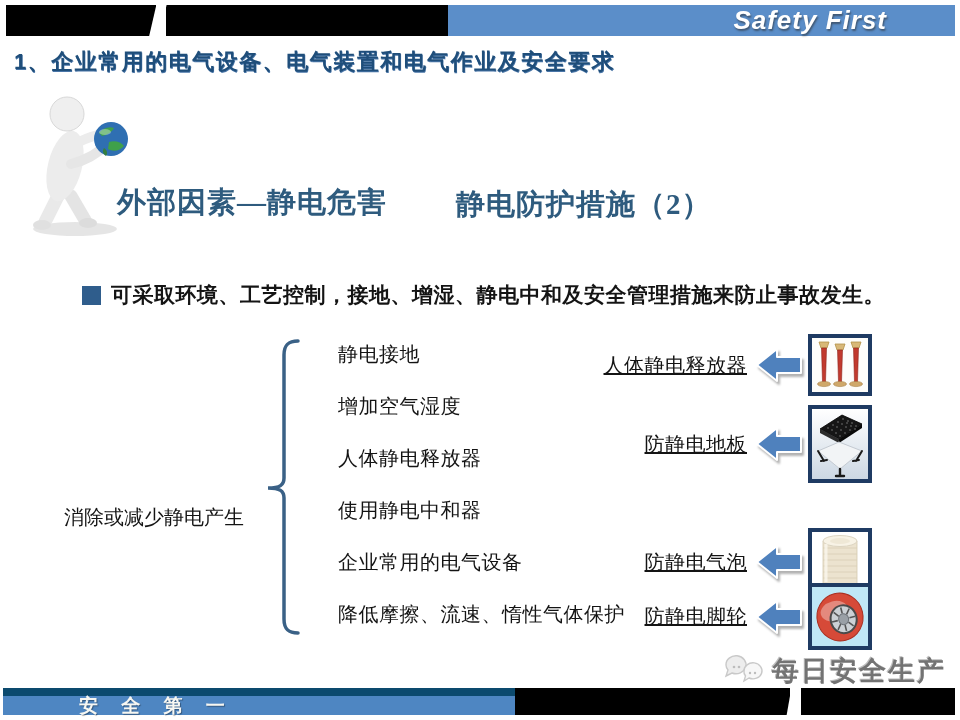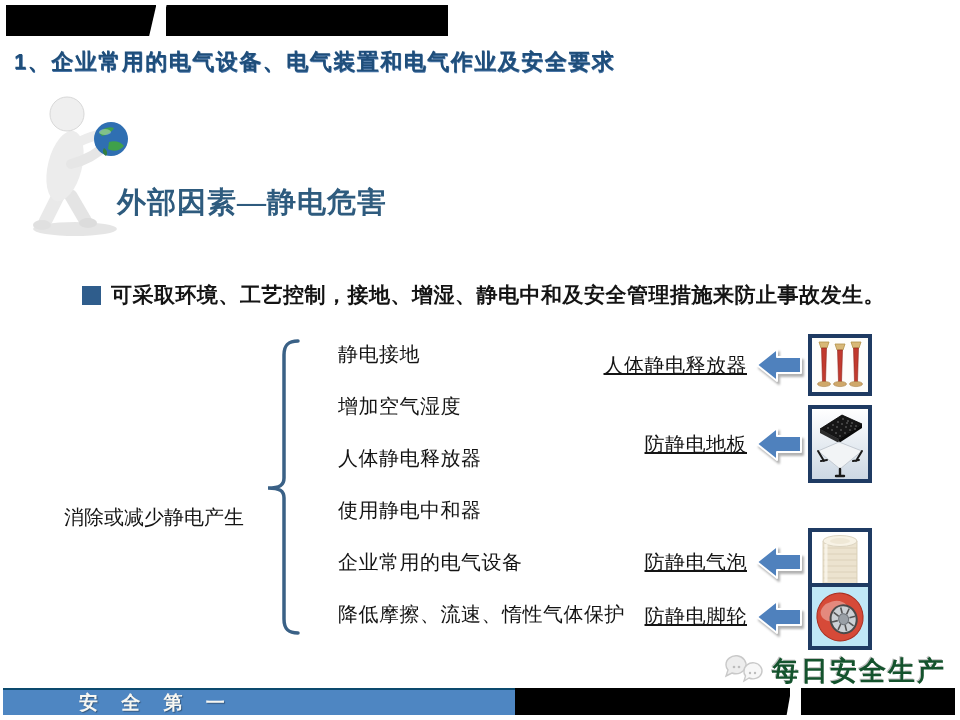--- a/index.html
+++ b/index.html
@@ -42,39 +42,42 @@
   .device-label { font-size:20px; color:#141414; margin-right:8px; white-space:nowrap; letter-spacing:0.5px;text-decoration:underline; }
   .arrow-icon { flex:0 0 auto; margin-right:5px; filter:drop-shadow(2px 3px 1px rgba(0,0,0,.30)); }
   .img-box { flex:0 0 auto; width:64px; border:4px solid #1f3b63; background:#fff; overflow:hidden; }
   .img-box svg { display:block; }
   .row-1 { top:334px; } .row-1 .img-box { height:62px; }
   .row-2 { top:405px; } .row-2 .img-box { height:78px; }
   .row-3 { top:528px; } .row-3 .img-box { height:68px; }
   .row-4 { top:583px; } .row-4 .img-box { height:67px; }
   
   .footer-blue { position:absolute; left:3px; top:688px; width:512px; height:27px;
-                 background:#4e86c2; border-top:2px solid #0c4a6e;
+                 background:#4e86c2; border-top:8px solid #0c4a6e;
                  display:flex; align-items:center; }
   .footer-slogan { margin-left:76px; font-size:19px; font-weight:bold; color:#f7f7f2;
                    letter-spacing:9px; text-shadow:1px 1px 1px rgba(0,0,0,.35); }
   .footer-black1 { position:absolute; left:515px; top:688px; width:275px; height:27px; background:#000; }
   .footer-black2 { position:absolute; left:801px; top:688px; width:154px; height:27px; background:#000; }
   .footer-slash  { position:absolute; left:789px; top:684px; width:9px; height:36px; background:#fff; transform:rotate(10deg); }
   .watermark { position:absolute; left:722px; top:653px; display:flex; align-items:center; z-index:5; }
-  .watermark-text { font-size:27px; font-weight:bold; color:#14532d; letter-spacing:2px;
+  .watermark-text { font-size:27px; font-weight:bold; color:#737373; letter-spacing:2px;
                     text-shadow:1px 1px 0 #ffffff, -1px -1px 0 #bdbdbd; margin-left:6px;text-align:right; }
 </style>
 </head>
 <body>
 
 <div class="slide">
 
   <div class="topbar-black1"></div>
   <div class="topbar-black2"></div>
   <div class="topbar-slash"></div>
+  <div class="topbar-blue">
+    <span class="brand">Safety First</span>
+  </div>
 
   <div class="section-title">1、企业常用的电气设备、电气装置和电气作业及安全要求</div>
 
   <svg class="figure-globe" viewBox="0 0 105 148" xmlns="http://www.w3.org/2000/svg">
     <ellipse cx="50" cy="139" rx="42" ry="7" fill="rgba(0,0,0,0.10)"></ellipse>
 
     <path d="M34,104 L20,132" stroke="#e9e9e9" stroke-width="13" stroke-linecap="round"></path>
     <path d="M46,106 L60,130" stroke="#e4e4e4" stroke-width="13" stroke-linecap="round"></path>
     <ellipse cx="17" cy="135" rx="9" ry="5" fill="#e0e0e0"></ellipse>
     <ellipse cx="63" cy="133" rx="9" ry="5" fill="#dcdcdc"></ellipse>
@@ -87,20 +90,21 @@
     <circle cx="42" cy="24" r="17" fill="#efefef" stroke="#d8d8d8" stroke-width="1"></circle>
 
     <circle cx="86" cy="49" r="17" fill="#2f6fb2"></circle>
     <path d="M74,43 C78,38 84,36 89,38 C87,42 82,45 77,46 Z" fill="#3fa04a"></path>
     <path d="M84,52 C90,50 96,52 99,56 C95,61 88,62 83,59 Z" fill="#3fa04a"></path>
     <path d="M79,58 C82,60 83,63 81,66 C78,64 77,61 79,58 Z" fill="#357f3f"></path>
     <ellipse cx="80" cy="42" rx="6" ry="3" fill="rgba(255,255,255,0.35)"></ellipse>
   </svg>
 
   <div class="subhead subhead-left">外部因素—静电危害</div>
+  <div class="subhead subhead-right">静电防护措施（2）</div>
 
   <div class="intro-bullet"></div>
   <div class="intro-text">可采取环境、工艺控制，接地、增湿、静电中和及安全管理措施来防止事故发生。</div>
 
   <div class="category-label">消除或减少静电产生</div>
   <svg class="brace" width="46" height="306" viewBox="0 0 46 306" xmlns="http://www.w3.org/2000/svg">
     <path d="M40,7 C30,7 26,11 26,21 L26,144 C26,151 22,154 10,154 C22,154 26,157 26,164 L26,285 C26,295 30,299 40,299" fill="none" stroke="#3a6186" stroke-width="3.5" stroke-linecap="round"></path>
   </svg>
 
   <div class="measures">

